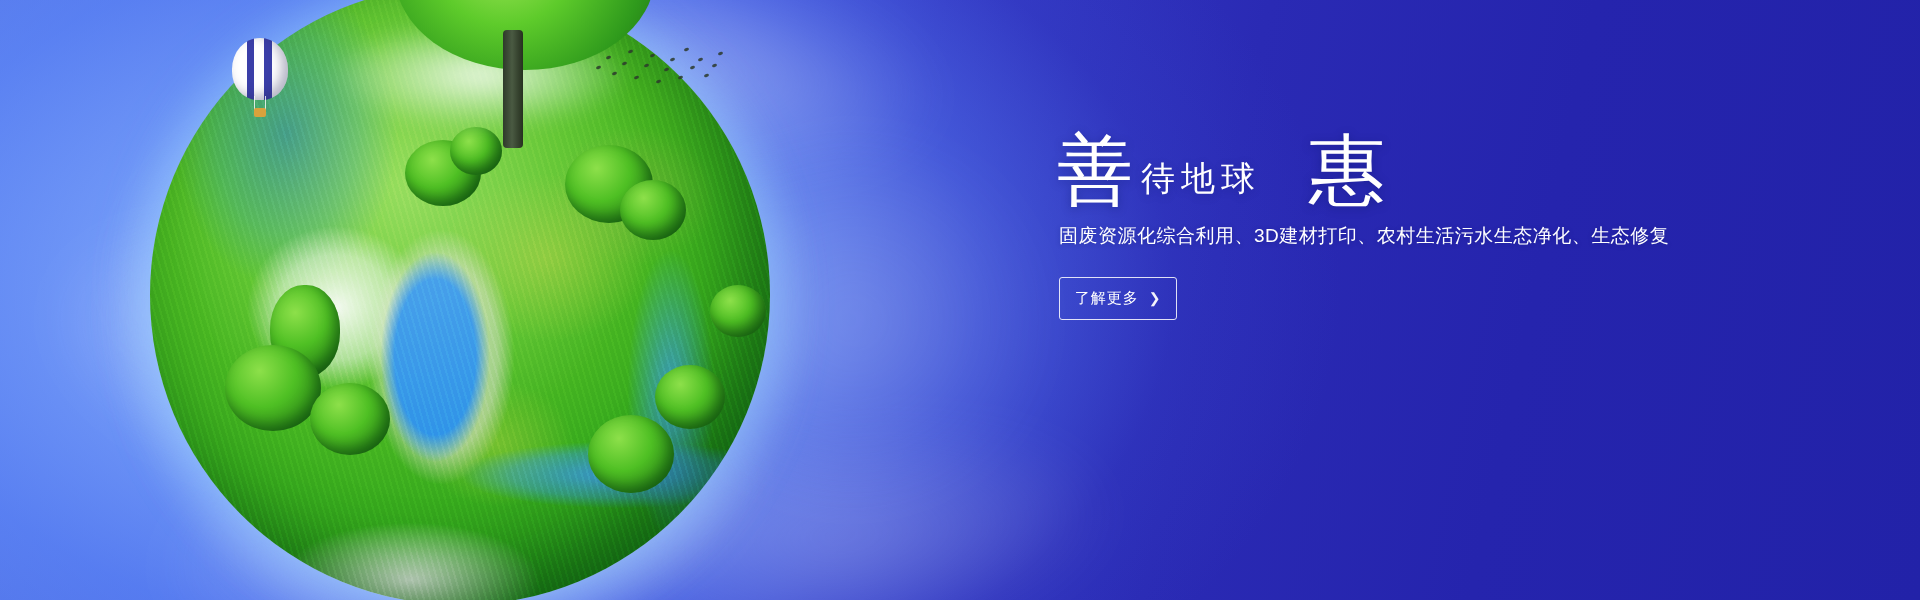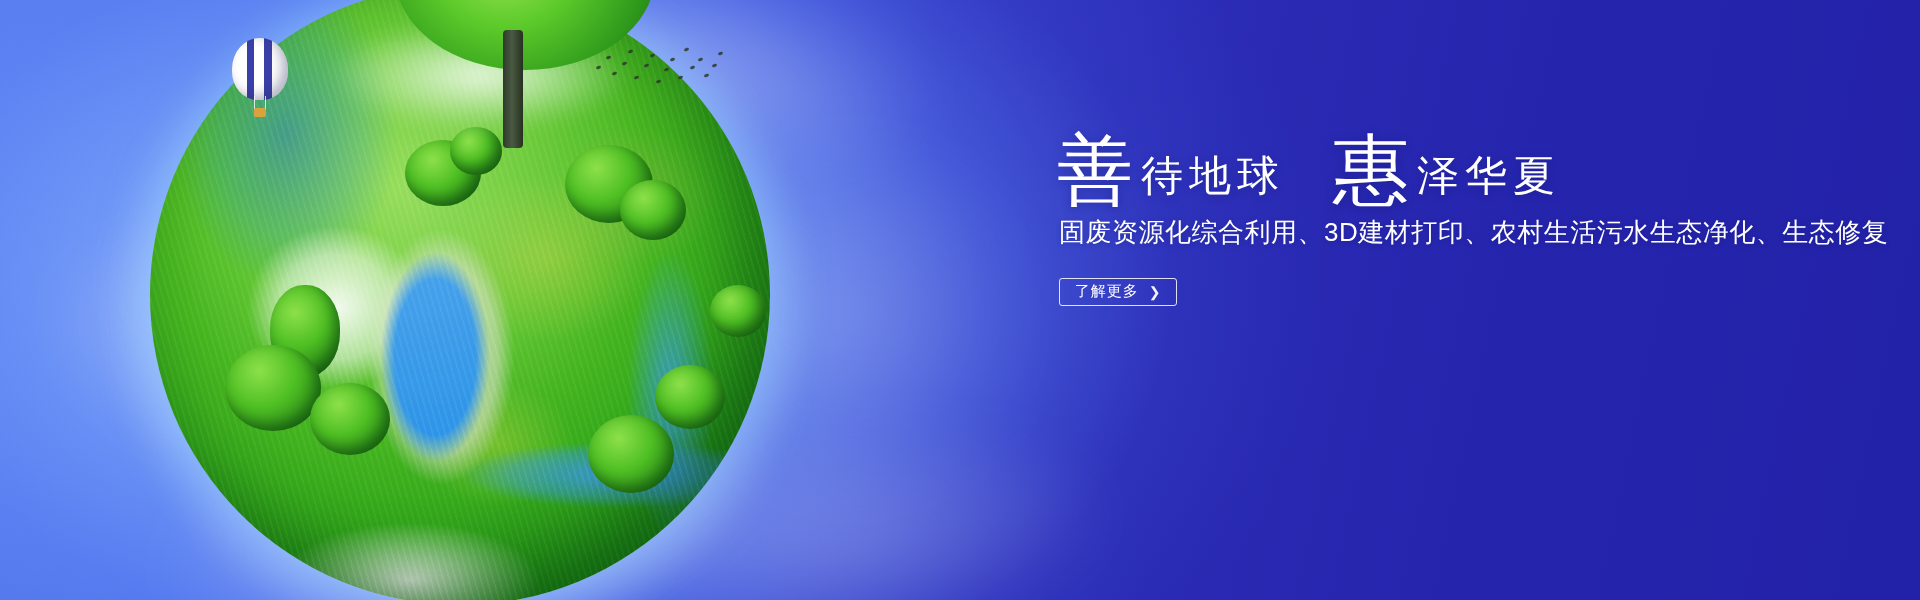--- a/index.html
+++ b/index.html
@@ -144,39 +144,39 @@
   .hl-group{display:flex;align-items:baseline;}
   .hl-group + .hl-group{margin-left:48px;}
   .hl-big{
     font-family:"DejaVu Serif","Liberation Serif",serif;
     font-size:76px;line-height:1;font-weight:400;letter-spacing:0;
     text-shadow:0 2px 10px rgba(10,20,90,.35);
     transform:translateY(6px);
   }
   .hl-small{
     font-family:"DejaVu Serif","Liberation Serif",serif;
-    font-size:42px;line-height:1;letter-spacing:6px;margin-left:8px;
+    font-size:34px;line-height:1;letter-spacing:6px;margin-left:8px;
     text-shadow:0 2px 8px rgba(10,20,90,.3);
   }
 
   .subtitle{
     margin:24px 0 0 2px;
     font-size:28px;letter-spacing:7px;line-height:1.2;white-space:nowrap;
     text-shadow:0 1px 6px rgba(10,20,90,.3);
   }
   .tagline{
-    margin:14px 0 0 2px;
-    font-size:26px;letter-spacing:.5px;line-height:1.3;white-space:nowrap;
+    margin:22px 0 0 2px;
+    font-size:19px;letter-spacing:.5px;line-height:1.3;white-space:nowrap;
     text-shadow:0 1px 5px rgba(10,20,90,.3);
   }
 
   .cta{
     display:inline-flex;align-items:center;justify-content:center;gap:10px;
     margin-top:28px;margin-left:2px;
-    width:118px;height:28px;
+    width:118px;height:43px;
     border:1px solid rgba(255,255,255,.85);
     border-radius:3px;background:transparent;color:#fff;
     font-family:inherit;font-size:15px;letter-spacing:1px;cursor:pointer;
   }
   .cta .chev{font-size:14px;line-height:1;opacity:.95;}
 </style>
 </head>
 <body>
 
 <div class="banner">
@@ -243,21 +243,20 @@
 
   <div class="copy">
 
     <div class="headline">
       <div class="hl-group">
         <span class="hl-big">善</span>
         <span class="hl-small">待地球</span>
       </div>
       <div class="hl-group">
         <span class="hl-big">惠</span>
-        <span class="hl-small">泽华夏</span>
       </div>
     </div>
 
 
     <div class="tagline">固废资源化综合利用、3D建材打印、农村生活污水生态净化、生态修复</div>
 
     <button class="cta">
       <span>了解更多</span>
       <span class="chev">❯</span>
     </button>

